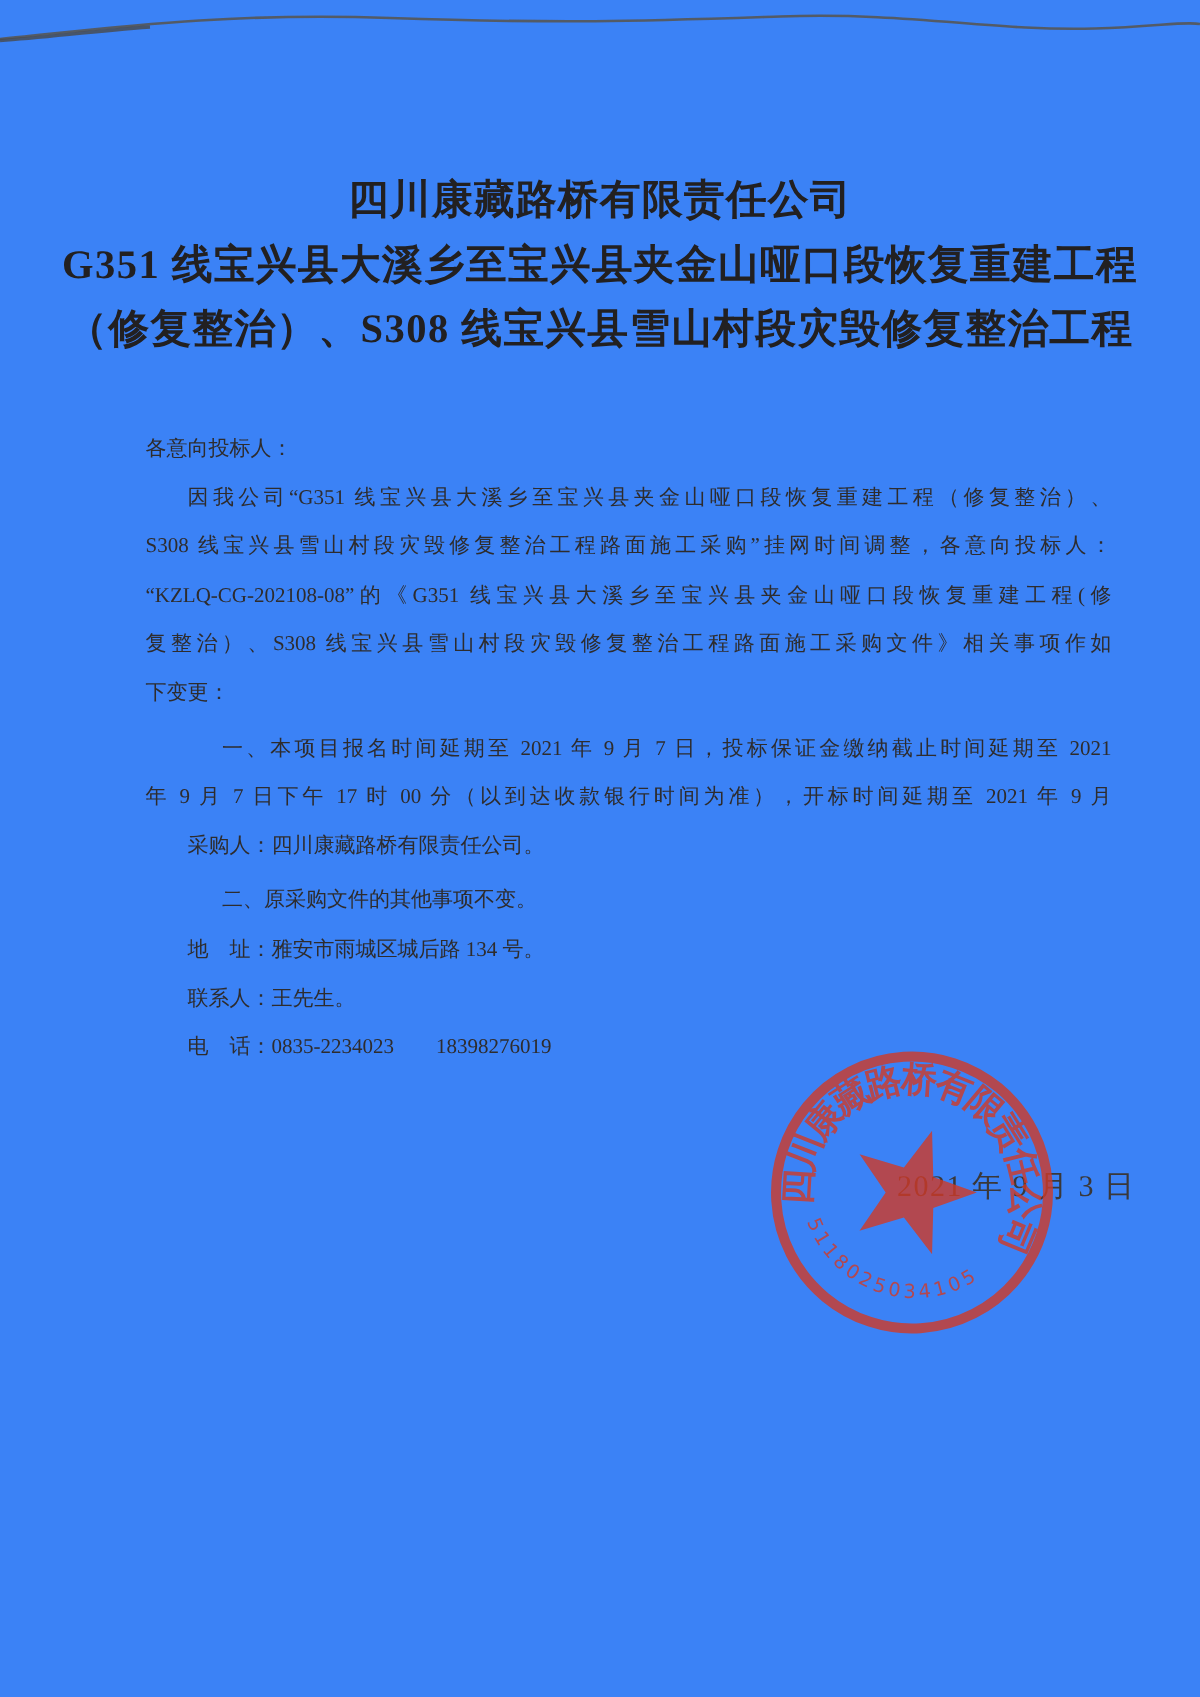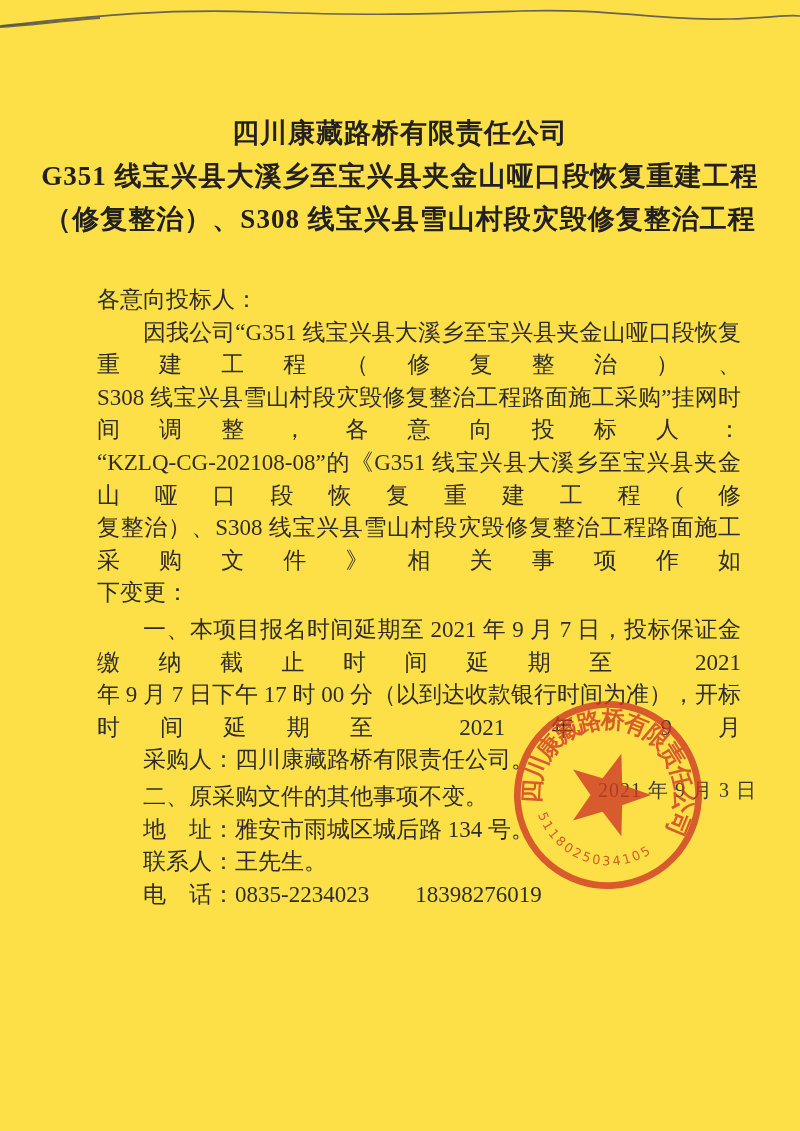--- a/index.html
+++ b/index.html
@@ -1,21 +1,21 @@
 <!DOCTYPE html>
 <html><head>
 <meta charset="utf-8">
 <style>
   * { margin: 0; padding: 0; box-sizing: border-box; }
   html, body { background: #ffffff; }
   .page {
     position: relative;
     width: 800px;
     height: 1131px;
-    background: #fde047;
+    background: #3b82f6;
     overflow: hidden;
     font-family: "Liberation Serif", "DejaVu Serif", serif;
     color: #2e2c2d;
   }
   .scan-line {
     position: absolute;
     top: 0; left: 0;
     width: 800px; height: 34px;
     pointer-events: none;
   }
@@ -31,29 +31,29 @@
     line-height: 43px;
     font-weight: 700;
     letter-spacing: 1px;
     color: #222021;
   }
   .body-block {
     position: absolute;
     top: 284px;
     left: 97px;
     width: 644px;
-    font-size: 23px;
+    font-size: 14px;
   }
   .line {
     line-height: 32.6px;
     white-space: pre-wrap;
   }
   .line.indent { text-indent: 2em; }
   .line.fill { text-align: justify; text-align-last: justify; }
-  .line.gap-sm { margin-top: 4px; }
+  .line.gap-sm { margin-top: 4px; margin-left: 23px; }
   .issue-date {
     position: absolute;
     top: 763px;
     left: 598px;
     font-size: 20px;
     letter-spacing: 1px;
     color: #3a3839;
     z-index: 1;
     margin-top: 14px;
   }

